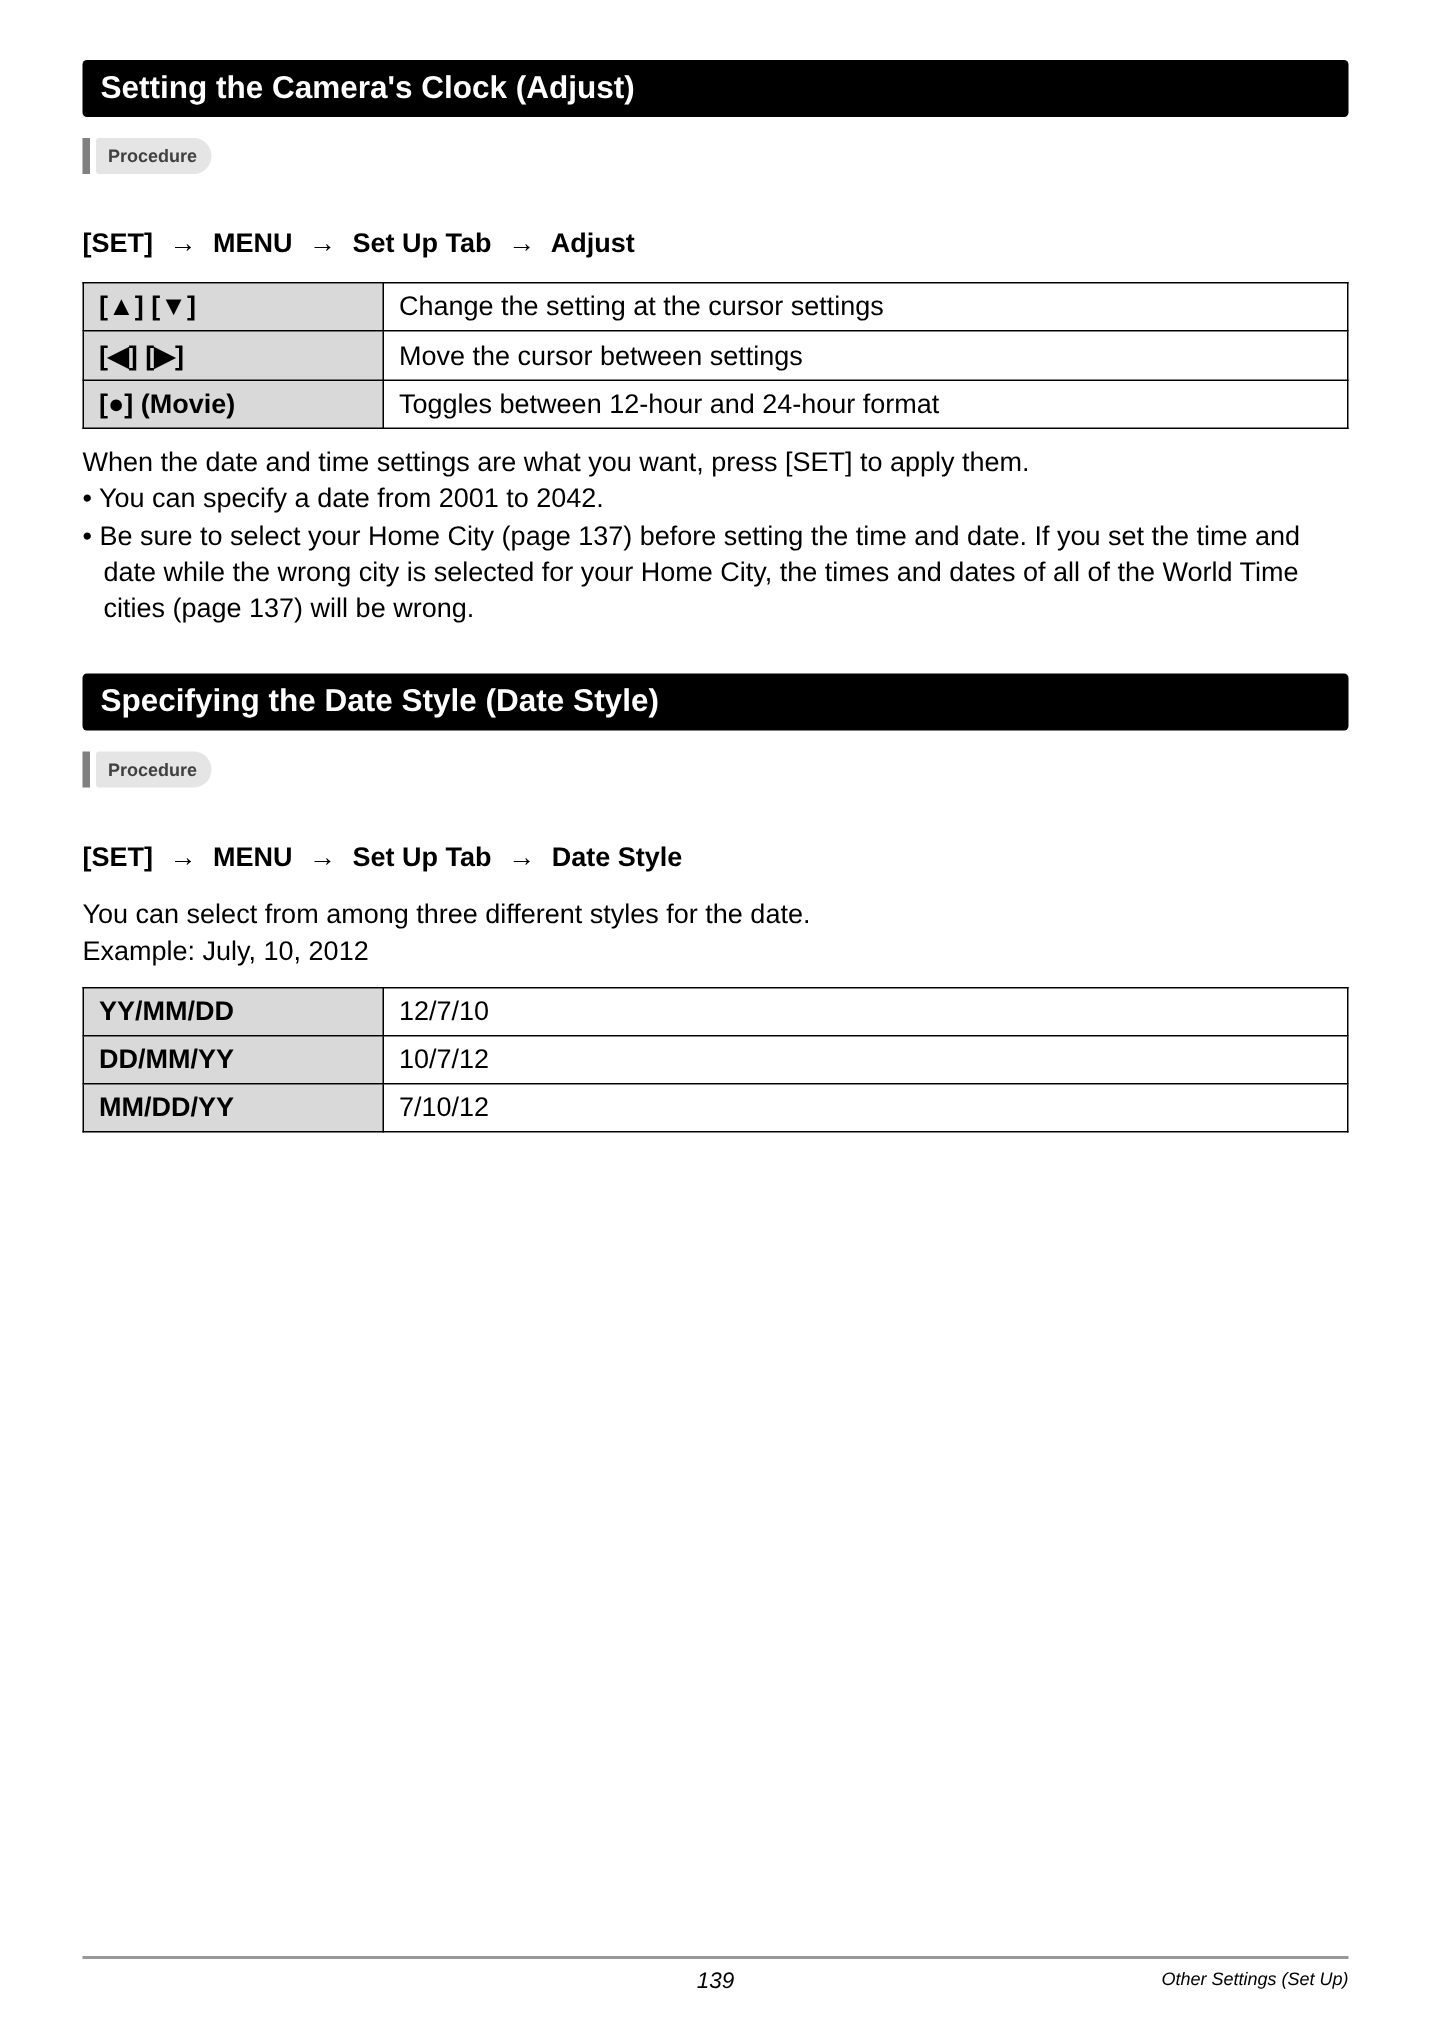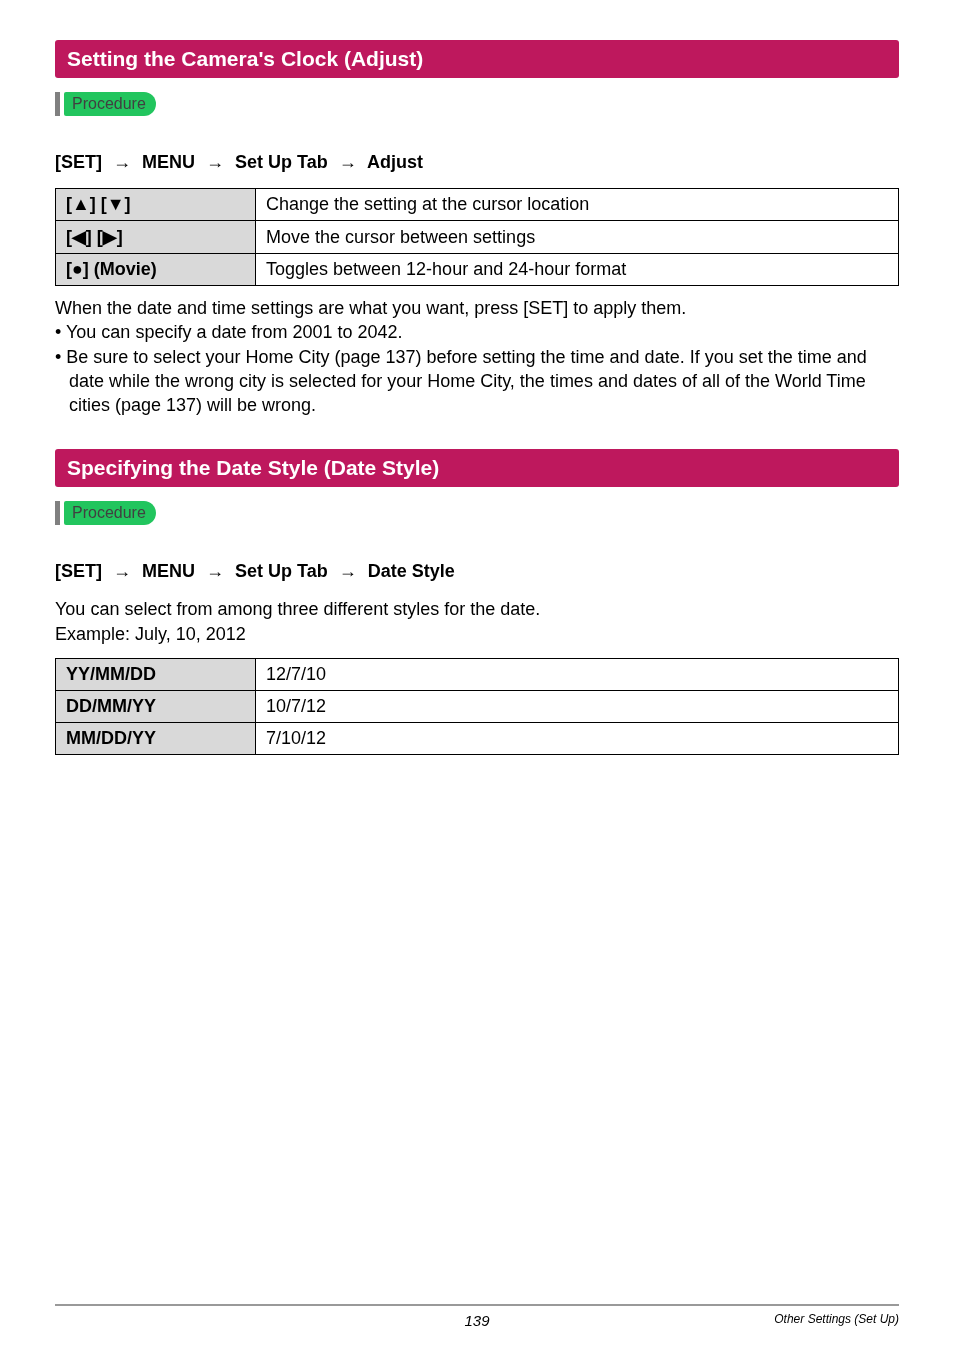--- a/index.html
+++ b/index.html
@@ -10,44 +10,44 @@
   body {
     font-family: Arial, Helvetica, sans-serif;
     background: #ffffff;
     color: #000000;
     width: 954px;
     height: 1357px;
     position: relative;
     padding: 40px 55px 30px 55px;
   }
   .section-bar {
-    background: #be185d;
+    background: #000000;
     color: #ffffff;
     font-weight: bold;
     font-size: 21px;
     padding: 7px 12px;
     border-radius: 3px;
     margin-bottom: 14px;
   }
   .procedure-tag {
     display: flex;
     align-items: center;
     margin-bottom: 12px;
   }
   .procedure-tag .bar {
     width: 5px;
     height: 24px;
     background: #808080;
     margin-right: 4px;
   }
   .procedure-tag .label {
-    background: #22c55e;
+    background: #e5e5e5;
     color: #404040;
-    font-weight: normal;
-    font-size: 16px;
+    font-weight: bold;
+    font-size: 12px;
     padding: 2px 10px 2px 8px;
     border-radius: 2px 12px 12px 2px;
     height: 24px;
     line-height: 20px;
   }
   .path-line {
     font-weight: bold;
     font-size: 18px;
     margin-bottom: 15px;
     margin-top: 36px;
@@ -137,21 +137,21 @@
   <span class="arrow">→</span>
   <span>Set Up Tab</span>
   <span class="arrow">→</span>
   <span>Adjust</span>
 </div>
 
 <table class="settings">
   <tbody>
       <tr>
     <td class="col1 icon-glyph">[▲] [▼]</td>
-    <td>Change the setting at the cursor location</td>
+    <td>Change the setting at the cursor settings</td>
   </tr>
   <tr>
     <td class="col1 icon-glyph">[◀] [▶]</td>
     <td>Move the cursor between settings</td>
   </tr>
   <tr>
     <td class="col1 icon-glyph">[●] (Movie)</td>
     <td>Toggles between 12-hour and 24-hour format</td>
   </tr>
 </tbody>

